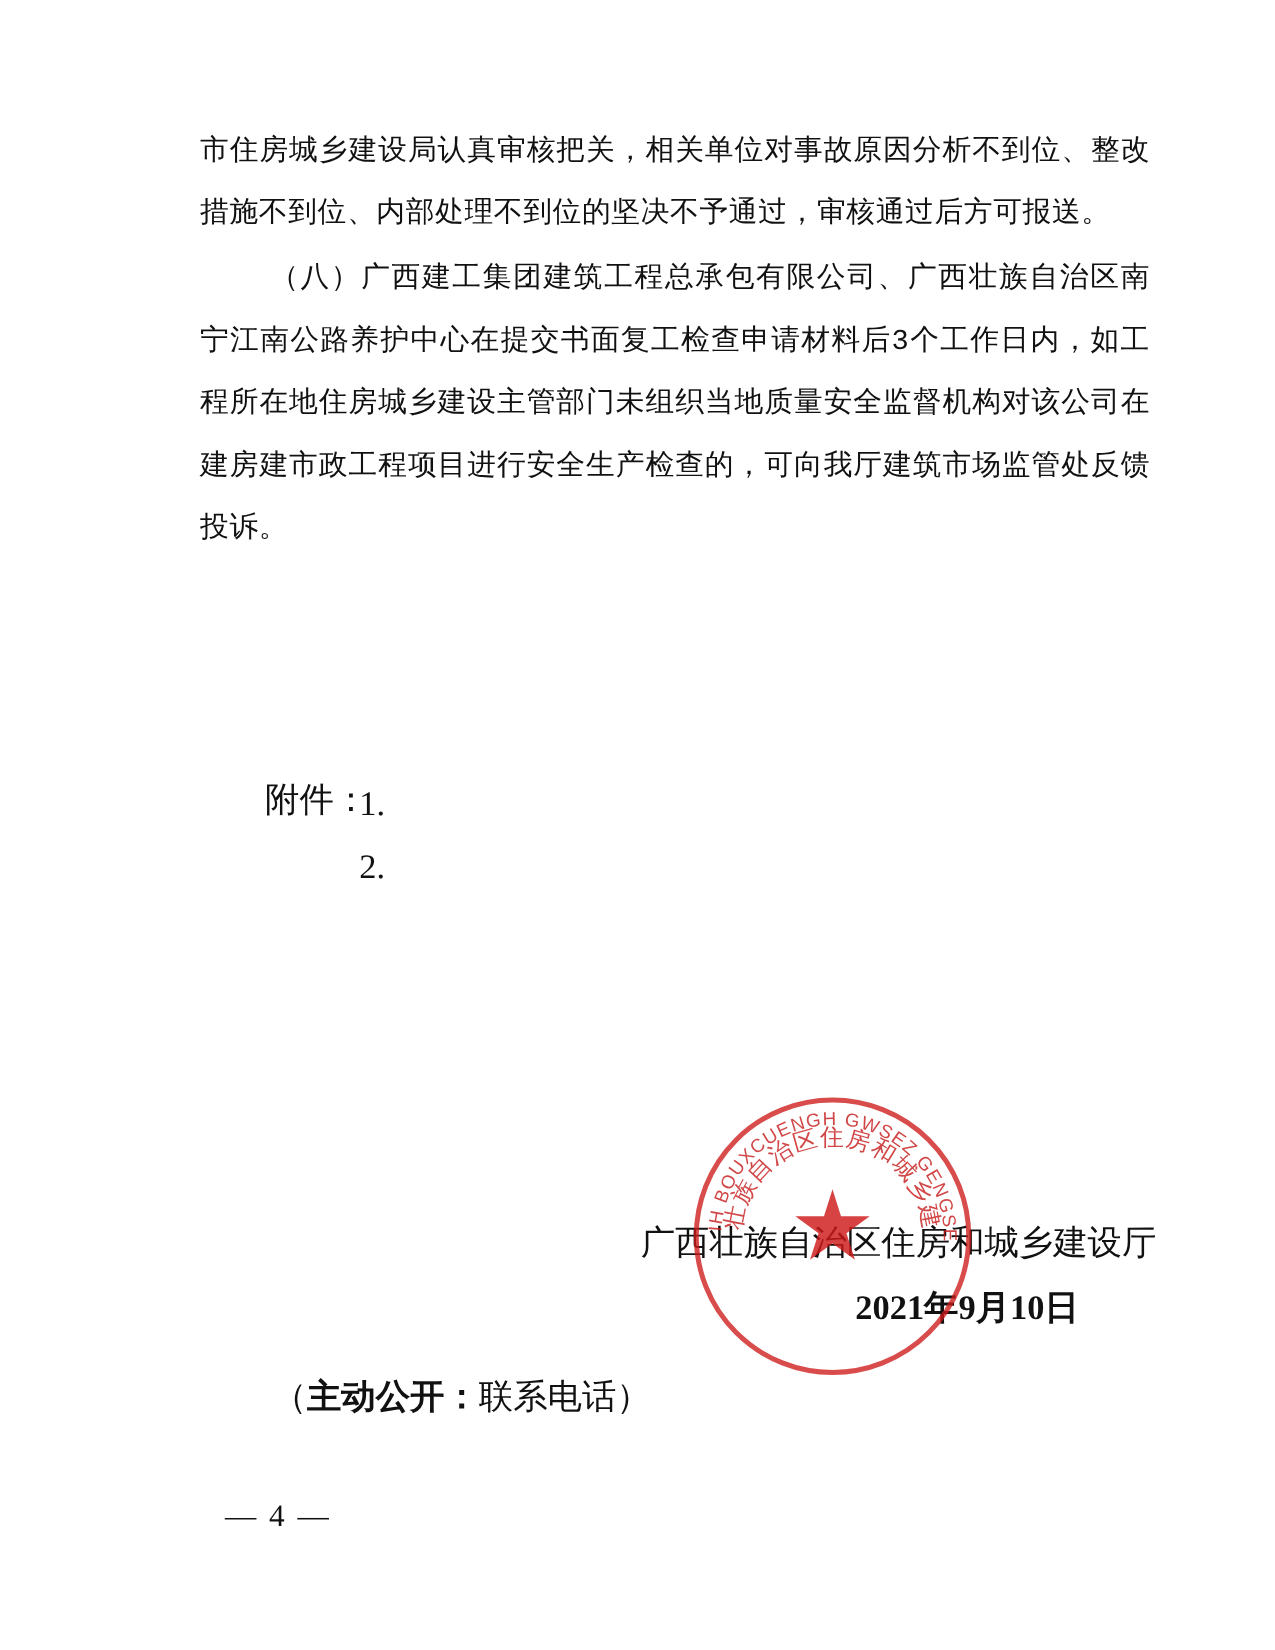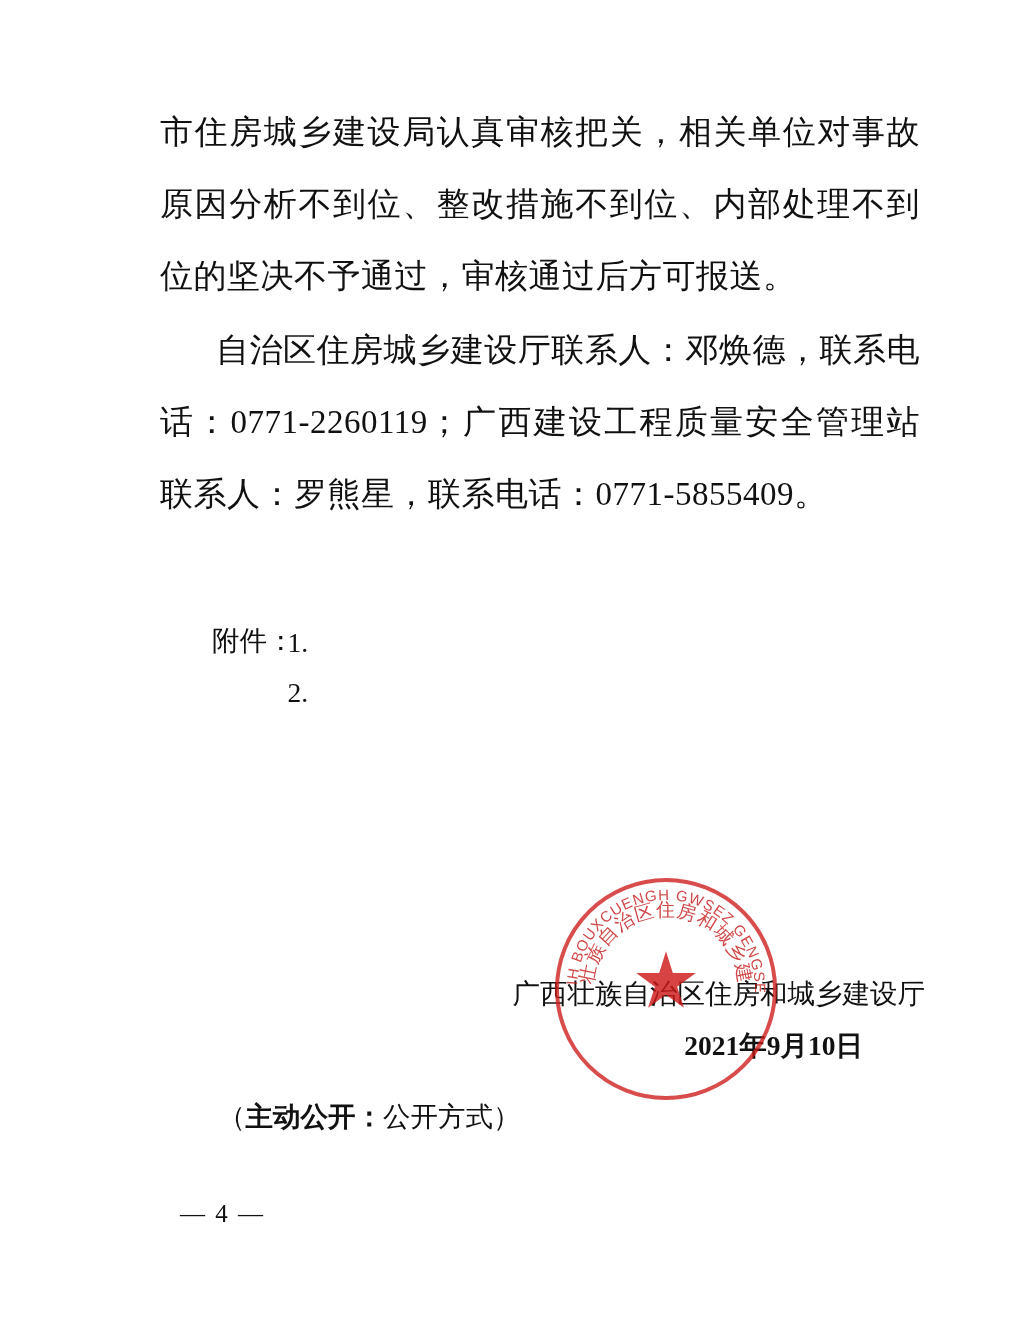--- a/index.html
+++ b/index.html
@@ -22,26 +22,26 @@
     height: 1320px;
   }
   .body-area {
     position: absolute;
     left: 160px;
     top: 96px;
     width: 760px;
   }
   p.para {
     margin: 0 0 2px 0;
-    font-size: 33px;
-    line-height: 72px;
+    font-size: 23px;
+    line-height: 50px;
     letter-spacing: 0.5px;
     text-align: justify;
     text-justify: inter-ideograph;
-    font-family: Liberation Serif, serif;
+    font-family: Liberation Mono, monospace;
   }
   p.indent {
     text-indent: 56px;
   }
   .attach-block {
     position: absolute;
     left: 160px;
     top: 618px;
     width: 760px;
   }
@@ -151,21 +151,21 @@
     font-size: 19px;
   }
 </style>
 </head>
 <body>
 
 <div class="page">
 
   <div class="body-area">
     <p class="para">市住房城乡建设局认真审核把关，相关单位对事故原因分析不到位、整改措施不到位、内部处理不到位的坚决不予通过，审核通过后方可报送。</p>
-    <p class="para indent">自治区住房城乡建设厅联系人：邓焕德，联系电话：0771-2260119；广西建设工程质量安全管理站联系人：罗熊星，联系电话：0771-5855409。</p>
+    <p class="para indent">（八）广西建工集团建筑工程总承包有限公司、广西壮族自治区南宁江南公路养护中心在提交书面复工检查申请材料后3个工作日内，如工程所在地住房城乡建设主管部门未组织当地质量安全监督机构对该公司在建房建市政工程项目进行安全生产检查的，可向我厅建筑市场监管处反馈投诉。</p>
   </div>
 
   <div class="attach-block">
     <div class="attach-row">
       <div class="attach-label">附件：</div>
       <div class="attach-num">1.</div>
     </div>
     <div class="attach-row">
       <div class="attach-label"></div>
       <div class="attach-num">2.</div>
@@ -191,18 +191,18 @@
       </text>
       <g class="cn">
         <text>
           <textPath href="#innerArc" startOffset="50%" text-anchor="middle">广西壮族自治区住房和城乡建设厅</textPath>
         </text>
       </g>
     </svg>
   </div>
 
   <div class="disclosure">
-    <span>（</span><b>主动公开</b><b>：</b><span>公开方式</span><span>）</span>
+    <span>（</span><b>主动公开</b><b>：</b><span>联系电话</span><span>）</span>
   </div>
 
   <div class="page-number">— 4 —</div>
 
 </div>
 
 </body></html>

